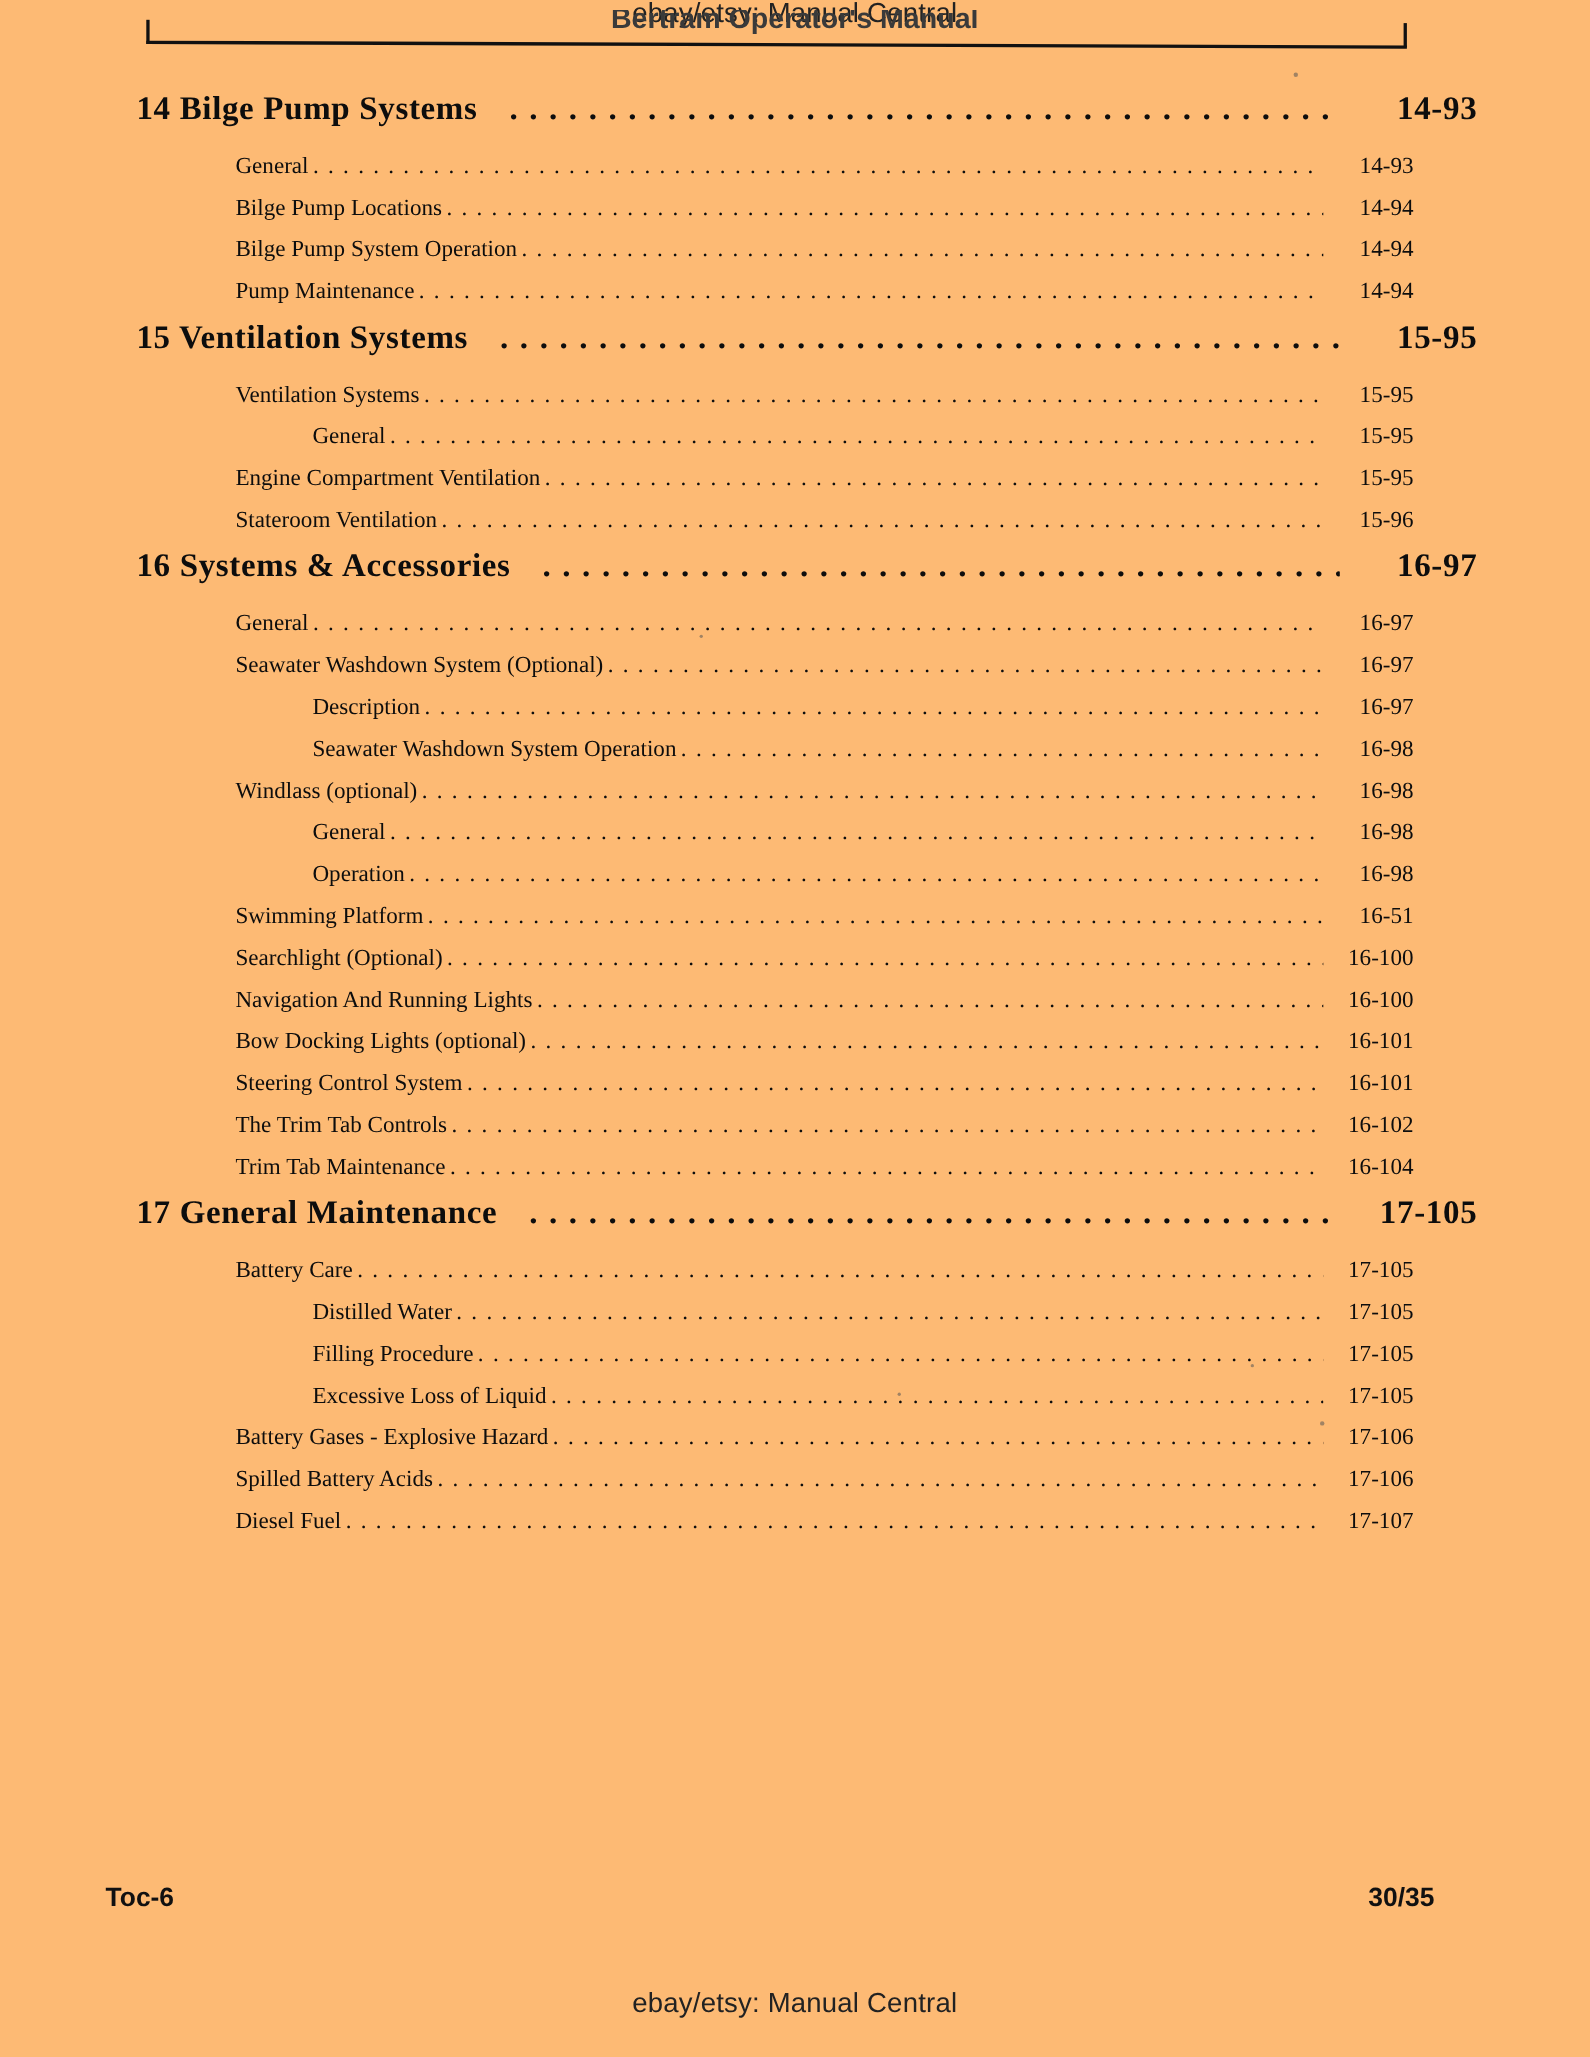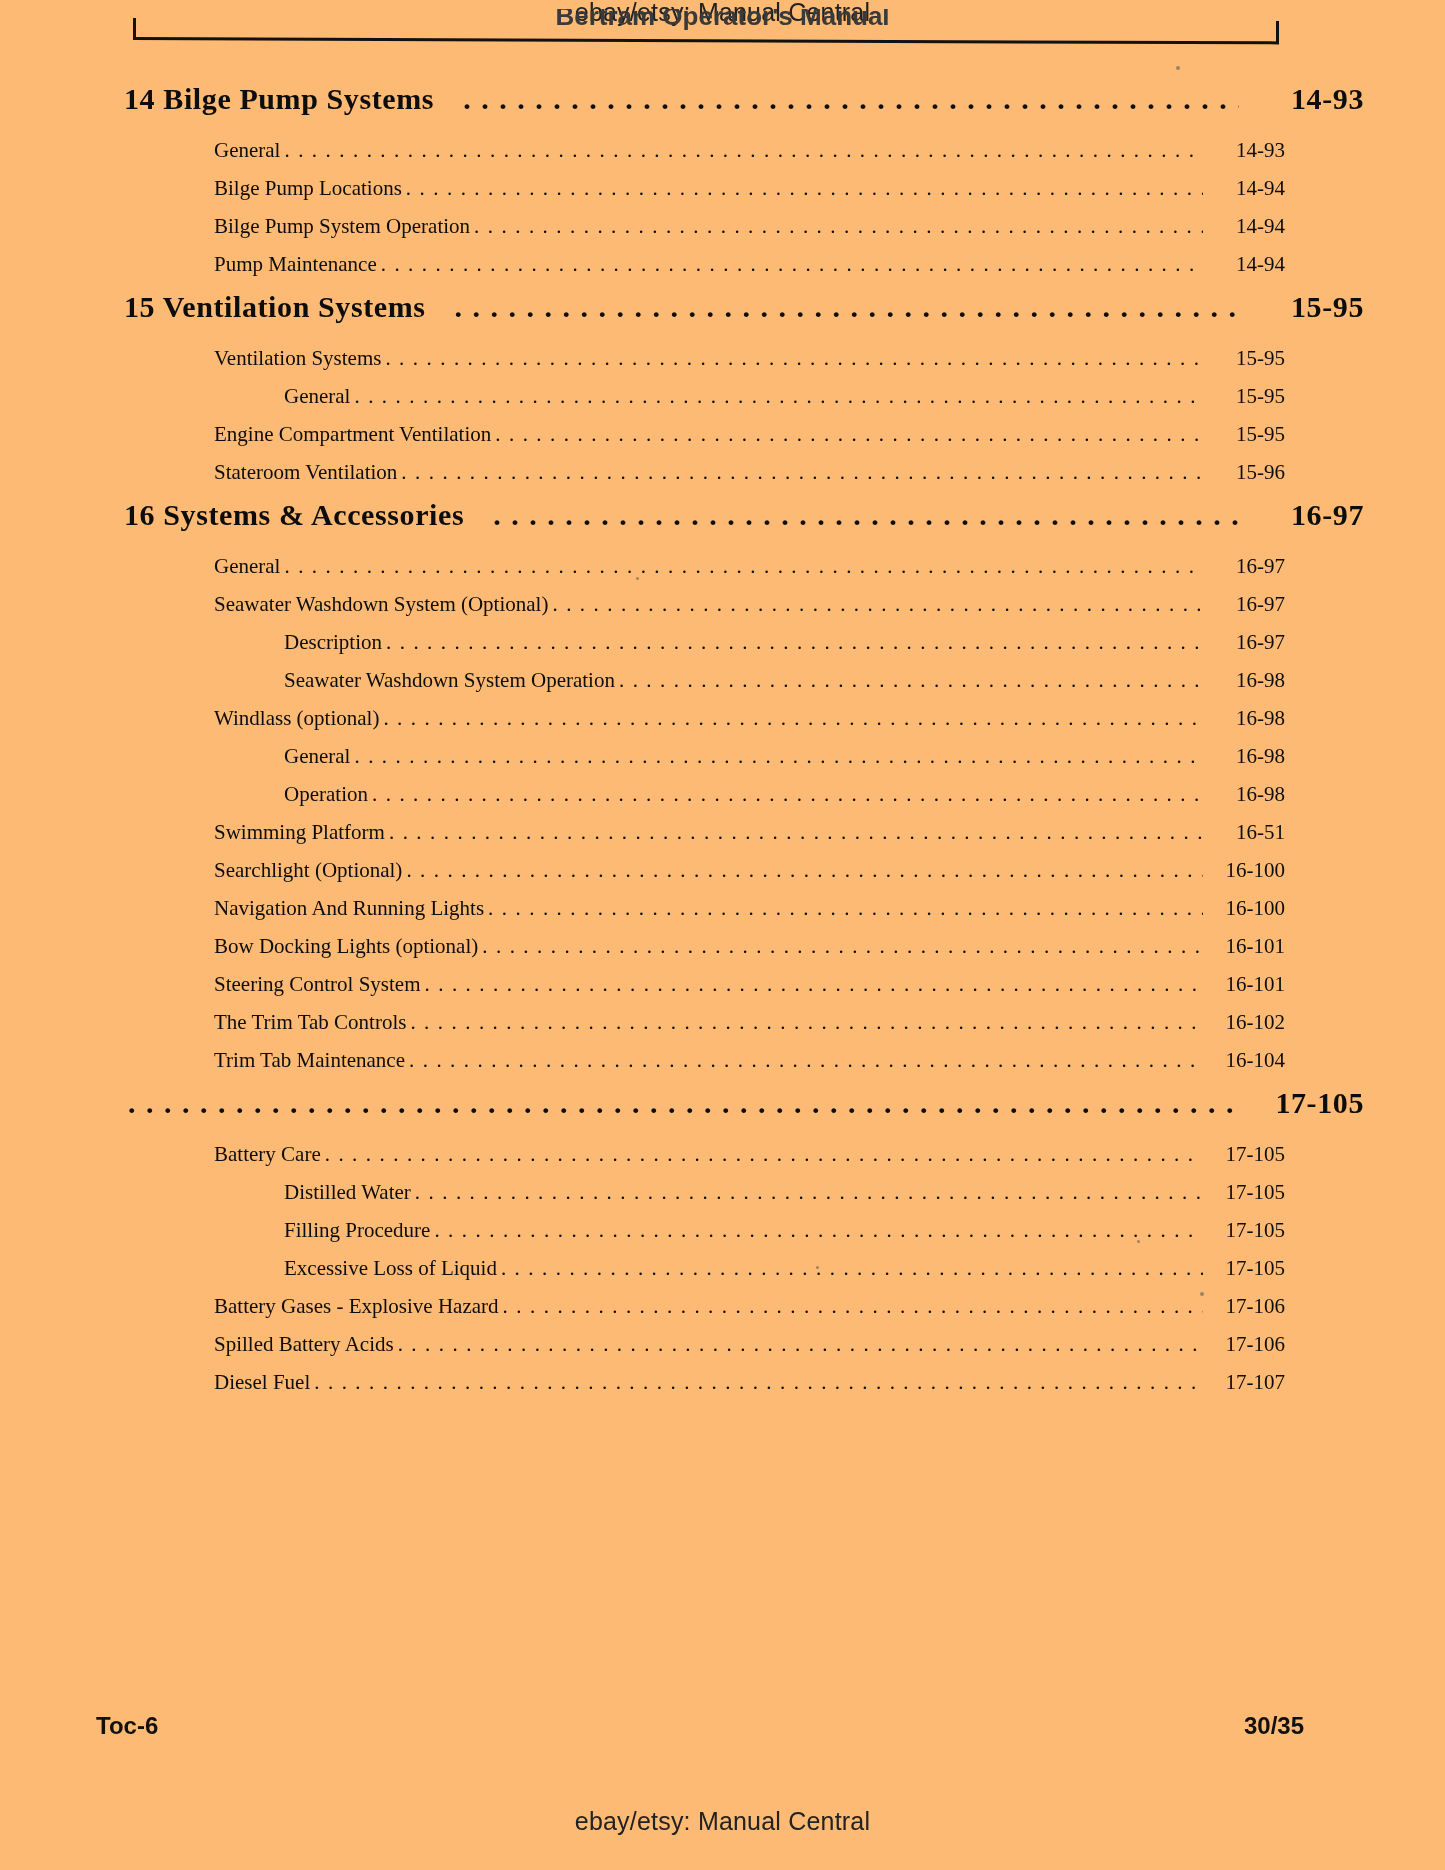--- a/index.html
+++ b/index.html
@@ -117,21 +117,21 @@
   }
   .row .page-no {
     flex: 0 0 auto;
     white-space: nowrap;
     text-align: right;
   }
 
   
   .row.lvl0 {
     padding-left: 124px;
-    padding-right: 81px;
+    padding-right: 102px;
     font-size: 30px;
     font-weight: 700;
     letter-spacing: 0.6px;
     margin-bottom: 18px;
     margin-top: 0;
     gap: 25px;
   }
   .row.lvl0 .leader::after {
     font-size: 30px;
     letter-spacing: 1.5px;
@@ -353,20 +353,21 @@
           </div>
           <div class="row lvl1">
             <span class="label">Trim Tab Maintenance</span>
             <span class="leader"></span>
             <span class="page-no">16-104</span>
           </div>
         </div>
       </div>
       <div class="chapter">
         <div class="row lvl0 chapter-gap-before">
+          <span class="label">17 General Maintenance</span>
           <span class="leader"></span>
           <span class="page-no">17-105</span>
         </div>
         <div class="entries-gap">
           <div class="row lvl1">
             <span class="label">Battery Care</span>
             <span class="leader"></span>
             <span class="page-no">17-105</span>
           </div>
           <div class="row lvl2">

